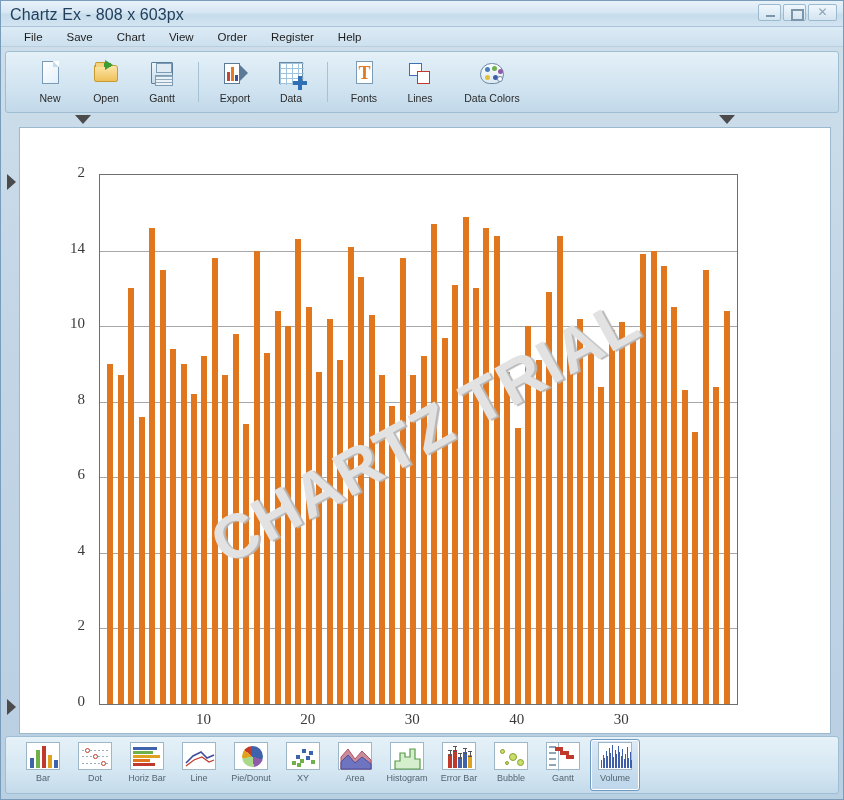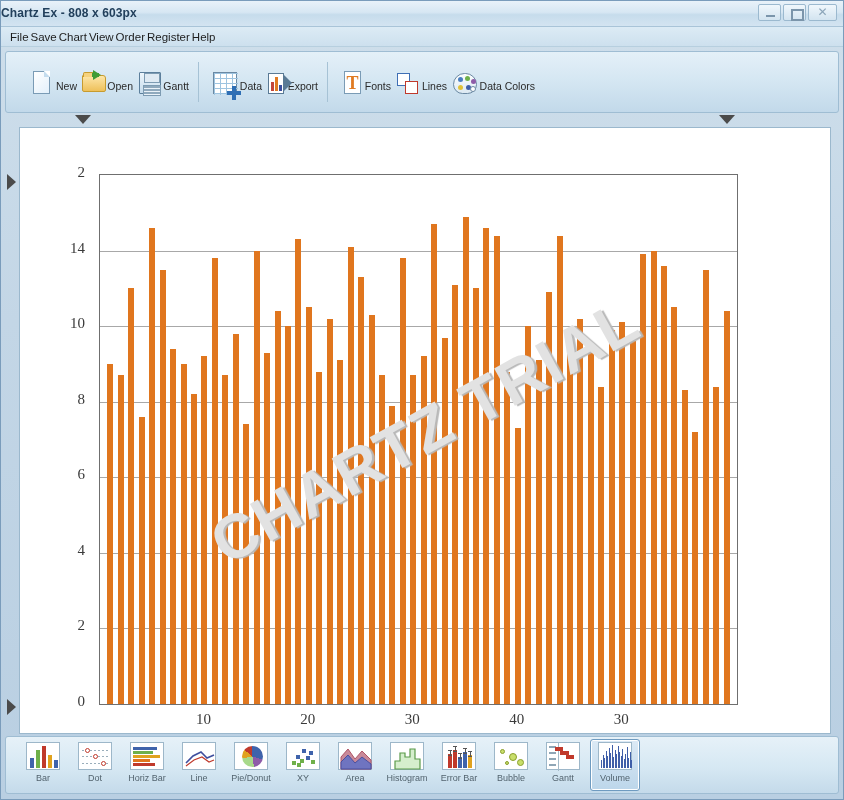--- a/index.html
+++ b/index.html
@@ -19,59 +19,58 @@
     display: flex; flex-direction: column;
   }
 
   
   #titlebar {
     height: 26px; flex: 0 0 26px; position: relative;
     background: linear-gradient(to bottom,#e9f2f9 0%, #d7e7f3 45%, #c6dcec 55%, #d3e4f1 100%);
     border-bottom: 1px solid #a9c4d8;
   }
   #title-text {
-    position:absolute; left:0; top:5px;
-    font-size: 12px; color:#22405c; letter-spacing:.1px;
+    position:absolute; left:9px; top:5px;
+    font-size: 16px; color:#22405c; letter-spacing:.1px;
     white-space: nowrap;
-    font-weight: bold;
   }
   .win-btns { position:absolute; right:6px; top:3px; display:flex; gap:2px; }
   .win-btn {
     width:23px; height:17px;
     background: linear-gradient(to bottom,#f0f7fc,#d3e4f0);
     border:1px solid #9bb9cf; border-radius:2px;
     color:#6d8ba5; font-size:10px; line-height:15px; text-align:center;
     position: relative;
   }
   .win-btn.close { width:29px; }
   .glyph-min::after{content:"";position:absolute;left:7px;top:10px;width:9px;height:2px;background:#7b95ab;}
   .glyph-max::after{content:"";position:absolute;left:7px;top:4px;width:9px;height:8px;border:2px solid #7b95ab;}
   .glyph-close{font-size:12px;color:#8aa4b8;font-family:"Liberation Sans",sans-serif;}
 
   
   #menubar {
     height:20px; flex:0 0 20px; display:flex; align-items:center;
-    padding-left:9px; gap:2px;
+    padding-left:23px; gap:24px;
     background: linear-gradient(to bottom,#dcebf5,#cde0ee);
     border-bottom:1px solid #b7cfdf;
   }
   .menu-item { font-size:11.5px; color:#1d1d1d; cursor:default; }
 
   
   #toolbar {
     height:62px; flex:0 0 62px;
     margin:4px 4px 0 4px;
     background: linear-gradient(to bottom,#e4f0f8 0%, #d4e6f2 50%, #c2d9ea 100%);
     border:1px solid #9fbdd3; border-radius:3px;
     display:flex; align-items:center; padding-left:16px;
     position: relative;
   }
   .tb-btn {
-    width:56px; height:56px; display:flex; flex-direction:row;
-    align-items:center; justify-content:flex-end; padding-top:4px;
+    width:56px; height:56px; display:flex; flex-direction:column;
+    align-items:center; justify-content:flex-start; padding-top:4px;
     cursor:default; border:1px solid transparent; border-radius:3px;
   }
   .tb-ico { width:30px; height:30px; position:relative; }
   .tb-label { font-size:10.5px; color:#2a2a2a; margin-top:3px; white-space:nowrap; }
   .tb-sep { width:1px; height:40px; background:#a6c2d5; margin:0 8px; }
 
   
   .ic-page{position:absolute;left:7px;top:2px;width:17px;height:23px;background:linear-gradient(135deg,#ffffff,#e3f0fb);border:1px solid #7a9bb5;}
   .ic-page::after{content:"";position:absolute;right:-1px;top:-1px;border-width:0 6px 6px 0;border-style:solid;border-color:#c4dcee #ffffff;}
   .ic-folder{position:absolute;left:3px;top:6px;width:24px;height:17px;background:linear-gradient(to bottom,#fde4a0,#f2c košt);background:linear-gradient(to bottom,#fde6a8,#eec05a);border:1px solid #c79b2f;border-radius:1px 3px 2px 2px;}
@@ -210,36 +209,36 @@
           <span class="ic-floppy"></span>
         </div>
       <div class="tb-label">Gantt</div>
     </div>
 
 
     <div class="tb-sep"></div>
 
     <div class="tb-btn">
       <div class="tb-ico">
-        <span class="ic-grid"></span>
-          <span class="ic-plus"></span>
-      </div>
-      <div class="tb-label">Data</div>
-    </div>
-
-    <div class="tb-btn">
-      <div class="tb-ico">
         <span class="ic-export">
             <span class="eb b1"></span>
             <span class="eb b2"></span>
             <span class="eb b3"></span>
           </span>
         <span class="ic-export-tri"></span>
       </div>
       <div class="tb-label">Export</div>
+    </div>
+
+    <div class="tb-btn">
+      <div class="tb-ico">
+        <span class="ic-grid"></span>
+          <span class="ic-plus"></span>
+      </div>
+      <div class="tb-label">Data</div>
     </div>
 
     <div class="tb-sep"></div>
 
     <div class="tb-btn">
       <div class="tb-ico">
           <span class="ic-fonts"></span>
         </div>
       <div class="tb-label">Fonts</div>
     </div>

